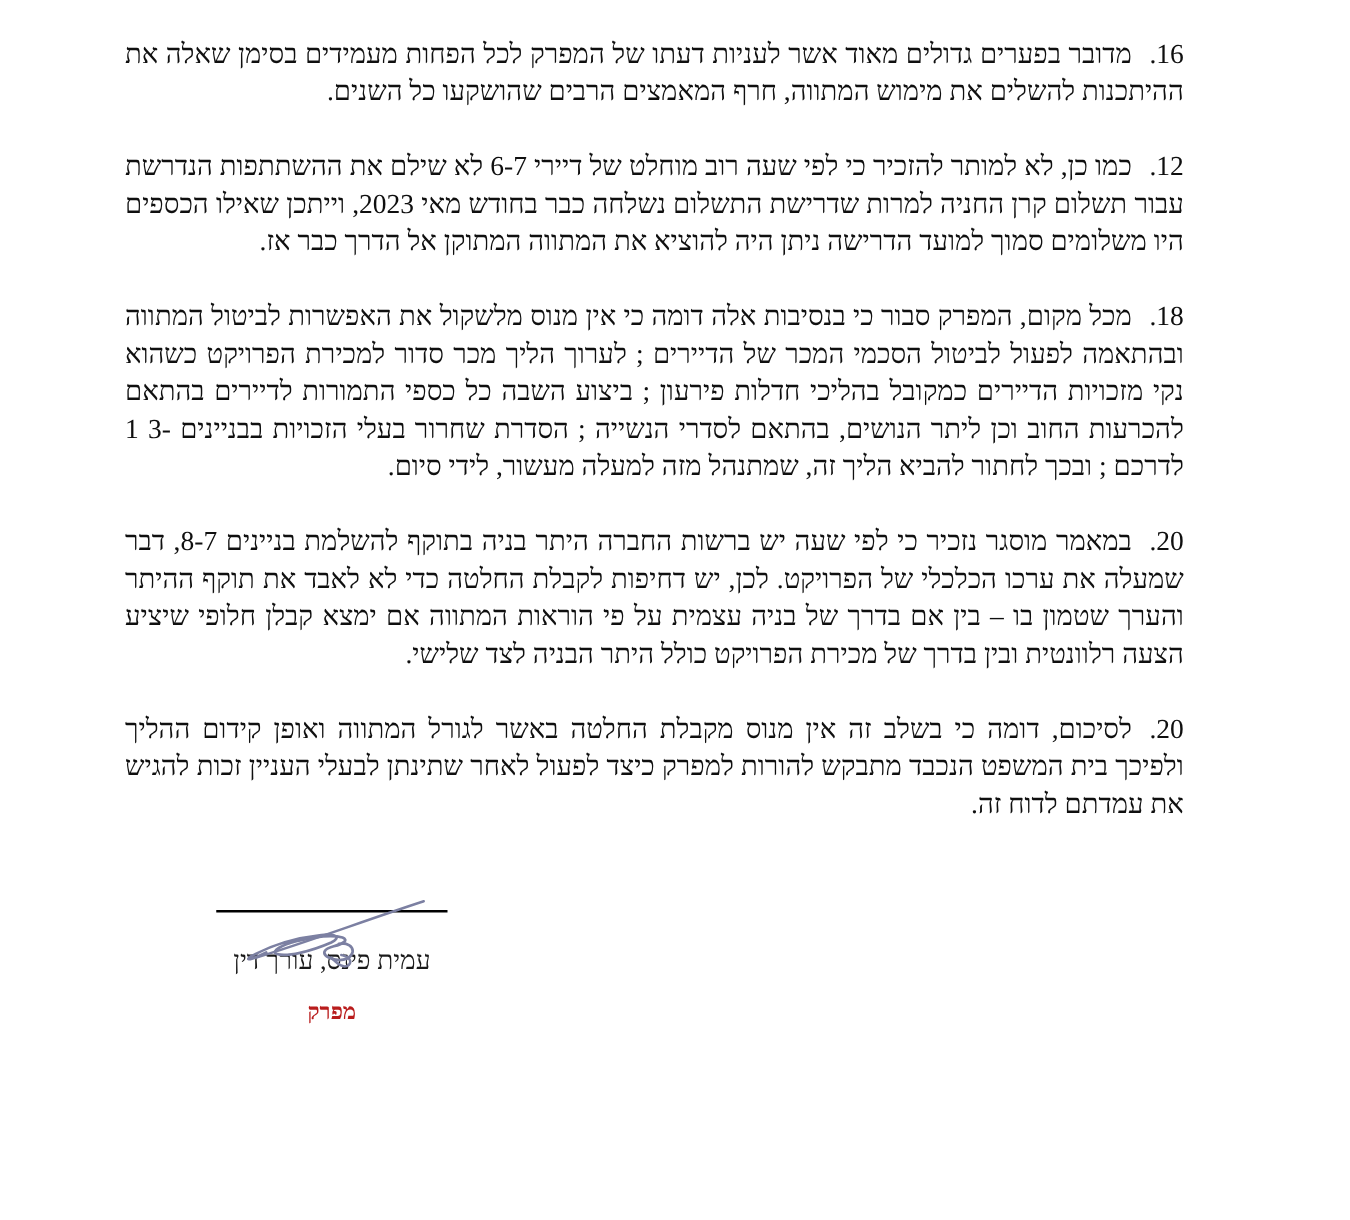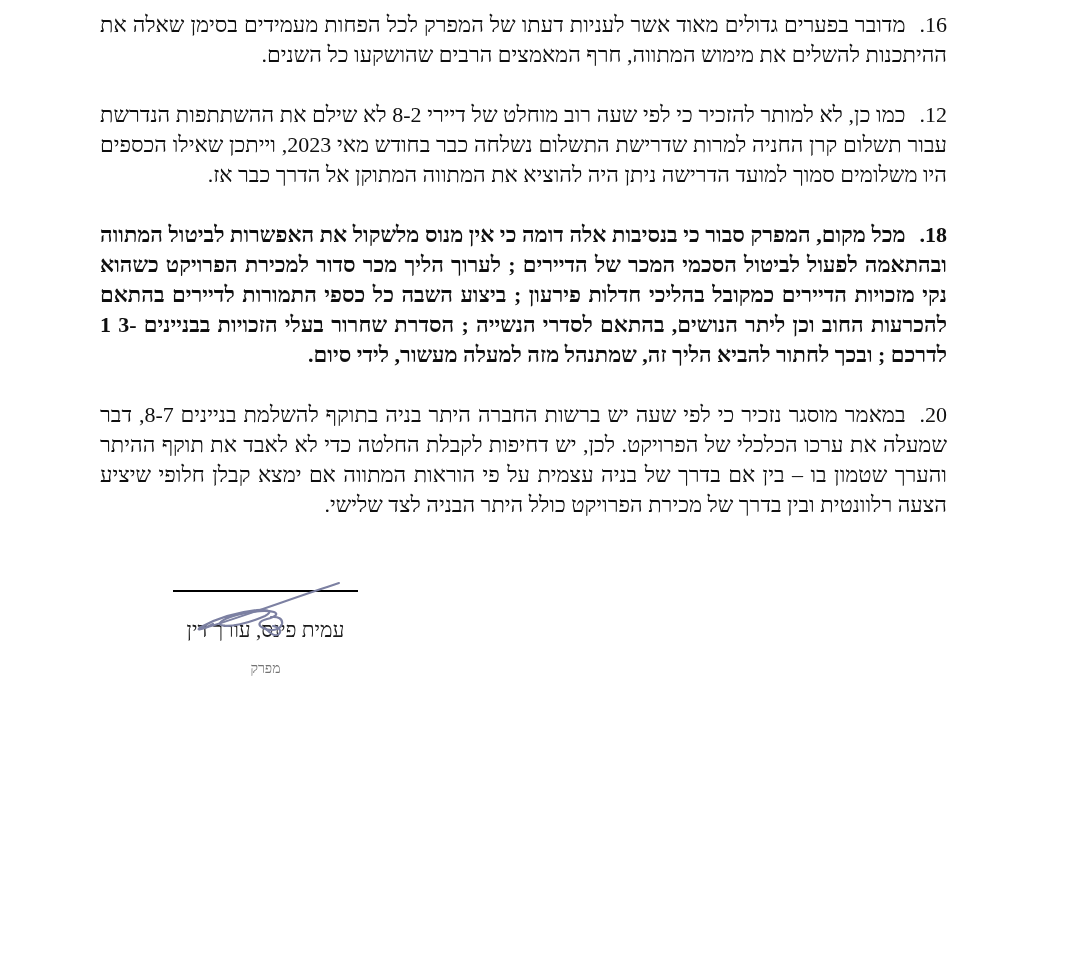--- a/index.html
+++ b/index.html
@@ -4,35 +4,35 @@
 <style>
   html,body{margin:0;padding:0;}
   body{
     width:1080px;height:976px;
     background:#ffffff;
     color:#0f0f0f;
     font-family:"Liberation Serif","DejaVu Serif","DejaVu Sans",serif;
     overflow:hidden;
   }
   .doc{
-    padding:10px 133px 0 100px; 
+    padding:28px 133px 0 100px; 
   }
   .para{
     direction:rtl;
     unicode-bidi:embed;
     text-align:justify;
     font-size:22px;
     line-height:30px;
     margin:0 0 30px 0;
   }
   .para .num{
     margin-left:14px; 
     white-space:nowrap;
   }
-  .para.bold{font-weight:700;}
+  .para.bold{font-weight:400;}
   .sig-block{
     position:relative;
     margin:70px 0 0 73px; 
     width:185px;
     direction:rtl;
     text-align:center;
   }
   .sig-art{
     position:absolute;
     top:-26px;
@@ -46,45 +46,49 @@
     border-top:2px solid #000000;
     height:0;
   }
   .sig-name{
     margin-top:26px;
     font-size:21px;
     color:#1a1a1a;
   }
   .sig-role{
     margin-top:18px;
-    font-size:14px;
-    color:#737373;
+    font-size:18px;
+    color:#b91c1c;
+    font-weight:bold;
   }
 </style>
 </head>
 <body>
 
 <div class="doc">
 
   <div class="para">
     <span class="num">16.</span><span class="txt">מדובר בפערים גדולים מאוד אשר לעניות דעתו של המפרק לכל הפחות מעמידים בסימן שאלה את ההיתכנות להשלים את מימוש המתווה, חרף המאמצים הרבים שהושקעו כל השנים.</span>
   </div>
 
   <div class="para">
-    <span class="num">12.</span><span class="txt">כמו כן, לא למותר להזכיר כי לפי שעה רוב מוחלט של דיירי 8-2 לא שילם את ההשתתפות הנדרשת עבור תשלום קרן החניה למרות שדרישת התשלום נשלחה כבר בחודש מאי 2023, וייתכן שאילו הכספים היו משלומים סמוך למועד הדרישה ניתן היה להוציא את המתווה המתוקן אל הדרך כבר אז.</span>
+    <span class="num">12.</span><span class="txt">כמו כן, לא למותר להזכיר כי לפי שעה רוב מוחלט של דיירי 6-7 לא שילם את ההשתתפות הנדרשת עבור תשלום קרן החניה למרות שדרישת התשלום נשלחה כבר בחודש מאי 2023, וייתכן שאילו הכספים היו משלומים סמוך למועד הדרישה ניתן היה להוציא את המתווה המתוקן אל הדרך כבר אז.</span>
   </div>
 
   <div class="para bold">
     <span class="num">18.</span><span class="txt">מכל מקום, המפרק סבור כי בנסיבות אלה דומה כי אין מנוס מלשקול את האפשרות לביטול המתווה ובהתאמה לפעול לביטול הסכמי המכר של הדיירים ; לערוך הליך מכר סדור למכירת הפרויקט כשהוא נקי מזכויות הדיירים כמקובל בהליכי חדלות פירעון ; ביצוע השבה כל כספי התמורות לדיירים בהתאם להכרעות החוב וכן ליתר הנושים, בהתאם לסדרי הנשייה ; הסדרת שחרור בעלי הזכויות בבניינים -3 1 לדרכם ; ובכך לחתור להביא הליך זה, שמתנהל מזה למעלה מעשור, לידי סיום.</span>
   </div>
 
   <div class="para">
     <span class="num">20.</span><span class="txt">במאמר מוסגר נזכיר כי לפי שעה יש ברשות החברה היתר בניה בתוקף להשלמת בניינים 8-7, דבר שמעלה את ערכו הכלכלי של הפרויקט. לכן, יש דחיפות לקבלת החלטה כדי לא לאבד את תוקף ההיתר והערך שטמון בו – בין אם בדרך של בניה עצמית על פי הוראות המתווה אם ימצא קבלן חלופי שיציע הצעה רלוונטית ובין בדרך של מכירת הפרויקט כולל היתר הבניה לצד שלישי.</span>
   </div>
 
+  <div class="para">
+    <span class="num">20.</span><span class="txt">לסיכום, דומה כי בשלב זה אין מנוס מקבלת החלטה באשר לגורל המתווה ואופן קידום ההליך ולפיכך בית המשפט הנכבד מתבקש להורות למפרק כיצד לפעול לאחר שתינתן לבעלי העניין זכות להגיש את עמדתם לדוח זה.</span>
+  </div>
 
   <div class="sig-block">
     <div class="sig-art">
       <svg width="230" height="76" viewBox="0 0 230 76" xmlns="http://www.w3.org/2000/svg">
 
         <path d="M52,60 C40,66 34,67 40,63 C58,53 78,48 96,46 C108,45 112,48 104,52
                  C88,59 68,64 60,61 C56,59 64,54 76,51 C92,47 106,46 113,48
                  C118,50 114,53 106,55 C98,57 96,61 102,64 C110,68 119,66 121,60
                  C122,55 117,52 110,53" fill="none" stroke="#7c80a2" stroke-width="2.2" stroke-linecap="round"></path>
 

